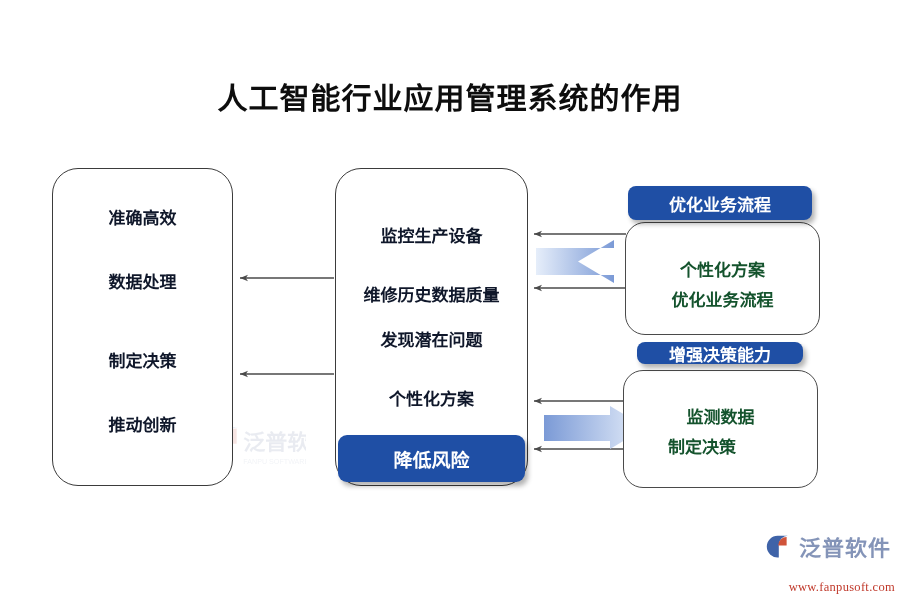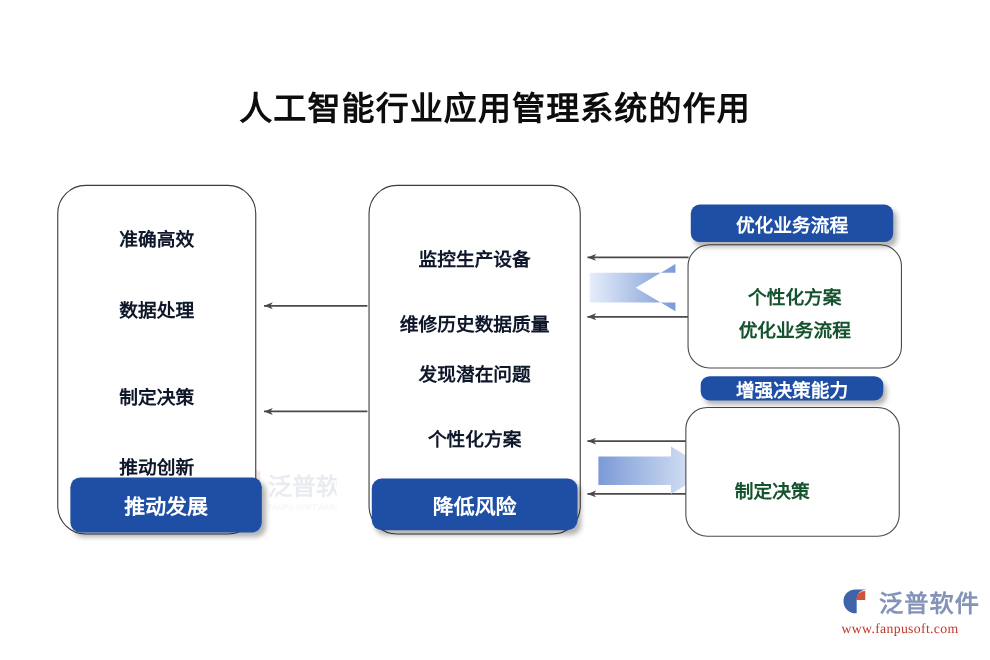--- a/index.html
+++ b/index.html
@@ -131,27 +131,27 @@
     flex: none;
   }
   .logo-cn {
     font-size: 22px;
     font-weight: bold;
     color: #8494b8;
     letter-spacing: 1px;
     white-space: nowrap;
   }
   .logo-url {
-    margin-top: 2px;
+    margin-top: 18px;
     font-size: 12.5px;
     font-family: "Liberation Serif", "DejaVu Serif", serif;
     color: #c0392b;
     letter-spacing: 0.3px;
     white-space: nowrap;
-    text-align: left;
+    text-align: right;
   }
 </style>
 </head>
 <body>
 
 <div id="canvas">
 
   <div class="page-title">人工智能行业应用管理系统的作用</div>
 
   <div class="watermark" style="left:196px; top:418px; width:110px; height:56px;">
@@ -208,37 +208,37 @@
     </g>
   </svg>
 
   <div class="panel" style="left:52px; top:168px; width:181px; height:318px;"></div>
   <div class="panel-items" style="left:52px; top:168px; width:181px; height:318px; padding-top:36px;">
     <div class="item-text" style="margin-bottom:39px;">准确高效</div>
     <div class="item-text" style="margin-bottom:54px;">数据处理</div>
     <div class="item-text" style="margin-bottom:39px;">制定决策</div>
     <div class="item-text">推动创新</div>
   </div>
-  <div class="blue-box big" style="left:64px; top:434px; width:174px; height:50px;">推动发展</div>
 
   <div class="panel" style="left:335px; top:168px; width:193px; height:318px;"></div>
   <div class="panel-items" style="left:335px; top:168px; width:193px; height:318px; padding-top:54px;">
     <div class="item-text" style="margin-bottom:34px;">监控生产设备</div>
     <div class="item-text" style="margin-bottom:20px;">维修历史数据质量</div>
     <div class="item-text" style="margin-bottom:34px;">发现潜在问题</div>
     <div class="item-text">个性化方案</div>
   </div>
   <div class="blue-box big" style="left:338px; top:435px; width:187px; height:47px;">降低风险</div>
 
   <div class="panel soft" style="left:625px; top:222px; width:195px; height:113px; border-radius:20px;"></div>
   <div class="right-card-text" style="left:625px; top:256px; width:195px;">个性化方案</div>
   <div class="right-card-text" style="left:625px; top:286px; width:195px;">优化业务流程</div>
   <div class="blue-box header" style="left:628px; top:186px; width:184px; height:34px;">优化业务流程</div>
 
   <div class="panel soft" style="left:623px; top:370px; width:195px; height:118px; border-radius:20px;"></div>
+  <div class="right-card-text" style="left:623px; top:403px; width:195px;">监测数据</div>
   <div class="right-card-text" style="left:623px; top:433px; width:158px;">制定决策</div>
   <div class="blue-box header" style="left:637px; top:342px; width:166px; height:22px;">增强决策能力</div>
 
   <div class="logo">
     <div class="logo-row">
       <svg class="logo-mark" viewBox="0 0 100 100" aria-hidden="true">
         <path d="M6 52 A36 36 0 0 1 42 16 L76 16 A30 30 0 0 0 46 46 L46 88 A36 36 0 0 1 6 52 Z" fill="#3f63a8"></path>
         <path d="M44 48 A28 28 0 0 1 72 20 L72 48 Z" fill="#d0533a"></path>
       </svg>
       <div class="logo-cn">泛普软件</div>

